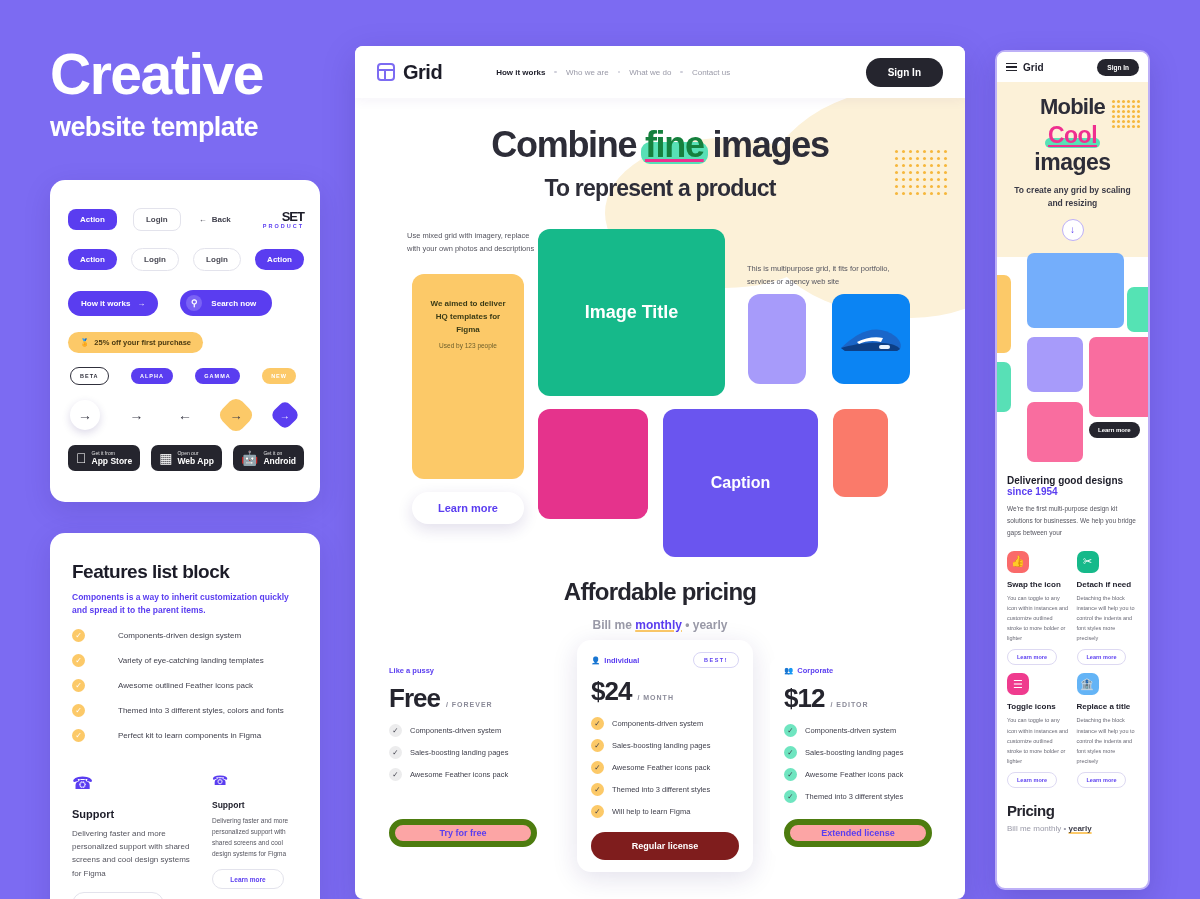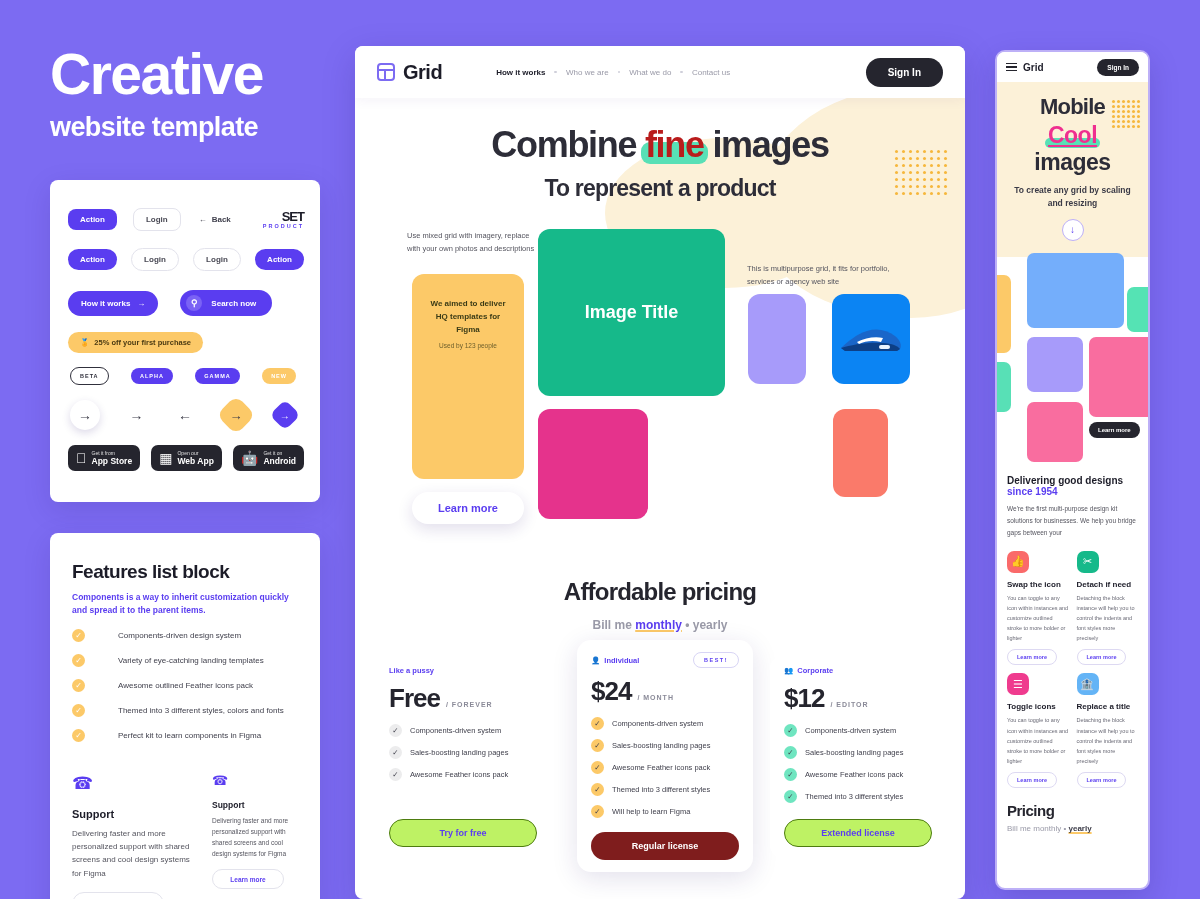--- a/index.html
+++ b/index.html
@@ -17,21 +17,21 @@
   .hero-title {
     color: #ffffff; font-size: 57px; font-weight: bold;
     letter-spacing: -1.5px; line-height: 1.0;
   }
   .hero-sub {
     color: #ffffff; font-size: 27px; font-weight: bold;
     letter-spacing: -0.6px; margin-top: 9px;
   }
 
   .card {
-    position: absolute; background: #ffffff; border-radius: 8px;
+    position: absolute; background: #ffffff; border-radius: 15px;
     box-shadow: 0 8px 28px rgba(40,20,110,.14);
   }
   #components-card { left: 50px; top: 180px; width: 270px; height: 322px; }
   #features-card  { left: 50px; top: 533px; width: 270px; height: 400px; }
 
   
   .btn-row { display: flex; align-items: center; }
   .btn {
     display: inline-flex; align-items: center; justify-content: center;
     font-weight: bold; white-space: nowrap; cursor: pointer;
@@ -139,21 +139,21 @@
     border-radius: 20px; padding: 9px 22px;
   }
 
   .dp-hero { position: relative; padding-top: 26px; }
   .blob {
     position:absolute; background:#fcf1d8; border-radius: 50% 50% 48% 52% / 55% 45% 55% 45%;
   }
   .dp-h1 { position:relative; text-align:center; font-size: 36px; font-weight:bold; color:#2d2d38; letter-spacing:-1.3px;}
   .hl-wrap { position: relative; display:inline-block; }
   .hl-bg { position:absolute; left:-4px; right:-4px; bottom:2px; height:22px; background:#58e0b6; border-radius:9px; z-index:0;}
-  .hl-text { position: relative; z-index: 1; color:#b91c1c; text-decoration-color:#ef2f8f; text-underline-offset: 2px;}
+  .hl-text { position: relative; z-index: 1; color:#15803d; text-decoration: underline; text-decoration-color:#ef2f8f; text-underline-offset: 2px;}
   .dp-h2 { position:relative; text-align:center; font-size: 23px; font-weight:bold; color:#2d2d38; letter-spacing:-0.8px; margin-top: 9px;}
 
   .dots-grid { position:absolute; display:grid; grid-template-columns: repeat(8, 7px); gap: 0; }
   .dots-grid i { width:3px;height:3px;border-radius:50%;background:#f6b73c;display:block;}
 
   .grid-note { font-size: 7.5px; color:#55555f; line-height:1.75; }
 
   .tile { border-radius: 12px; position:absolute; }
   .tile-label { color:#fff; font-weight:bold; }
 
@@ -169,21 +169,21 @@
   .price-card { position:absolute; background:#fff; border-radius: 14px; }
   .price-card.raised { box-shadow: 0 6px 26px rgba(40,20,110,.13); }
   .pc-kicker { font-size: 7.5px; font-weight:bold; color:#5a3df0; display:flex; align-items:center; gap:4px;}
   .pc-price { font-size: 26px; font-weight:bold; color:#25252e; letter-spacing:-1px;}
   .pc-per { font-size: 7px; font-weight:bold; color:#8a8a98; letter-spacing:1px;}
   .best-chip { border:1px solid #d8d5f5; border-radius:20px; font-size:5.5px; font-weight:bold; color:#5a3df0; letter-spacing:1.5px; padding:4px 10px;}
   .pc-feat { display:flex; align-items:center; gap:8px; margin-top:9px;}
   .pc-feat span { font-size: 7.5px; color:#41414d;}
   .pc-btn { height:28px; border-radius:22px; display:flex;align-items:center;justify-content:center;font-size:9px;font-weight:bold;}
   .pc-btn.solid { background:#7f1d1d; color:#fff; }
-  .pc-btn.ghost { background:#bef264; border:1px solid #4d7c0f; color:#5a3df0;}
+  .pc-btn.ghost { background:#fca5a5; border:6px solid #4d7c0f; color:#5a3df0;}
 
   
   #mobile-panel {
     position:absolute; left: 995px; top: 50px; width: 155px; height: 840px;
     background:#fff; border-radius: 10px; overflow:hidden;
     border: 2px solid #bdb0f7;
     box-shadow: 0 10px 30px rgba(40,20,110,.18);
   }
   .mp-nav { height: 30px; display:flex; align-items:center; padding: 0 9px; background:#fff; position:relative; z-index:4;}
   .mp-brand { font-size: 10px; font-weight:bold; color:#1c1c28; margin-left:6px;}
@@ -459,20 +459,23 @@
         <svg width="68" height="42" viewBox="0 0 68 42">
           <path d="M4 30 C10 24 20 16 30 13 C40 10 50 12 58 18 C63 22 65 27 63 31 L60 33 L8 33 Z" fill="#1a66c9"></path>
           <path d="M4 30 C14 27 30 24 46 25 C55 25.5 61 28 63 31 L60 33 L8 33 Z" fill="#0d3f86"></path>
           <path d="M20 24 C28 20 38 18 46 20 L44 24 C36 22 28 23 22 26 Z" fill="#ffffff"></path>
           <rect x="42" y="27" width="11" height="4" rx="2" fill="#e9f3ff"></rect>
         </svg>
       </div>
 
       <div class="tile" style="left:183px;top:185px;width:110px;height:110px;background:#e5338c;"></div>
 
+      <div class="tile" style="left:308px;top:185px;width:155px;height:148px;background:#6a55ef;display:flex;align-items:center;justify-content:center;">
+        <span class="tile-label" style="font-size:16px;">Caption</span>
+      </div>
 
       <div class="tile" style="left:478px;top:185px;width:55px;height:88px;background:#fa7a6a;"></div>
     </div>
 
     <div style="position:relative;margin-top:14px;">
       <div class="pricing-h">Affordable pricing</div>
       <div class="pricing-sub">
         <span>Bill me </span><span class="sel">monthly</span><span> • yearly</span>
       </div>
 

